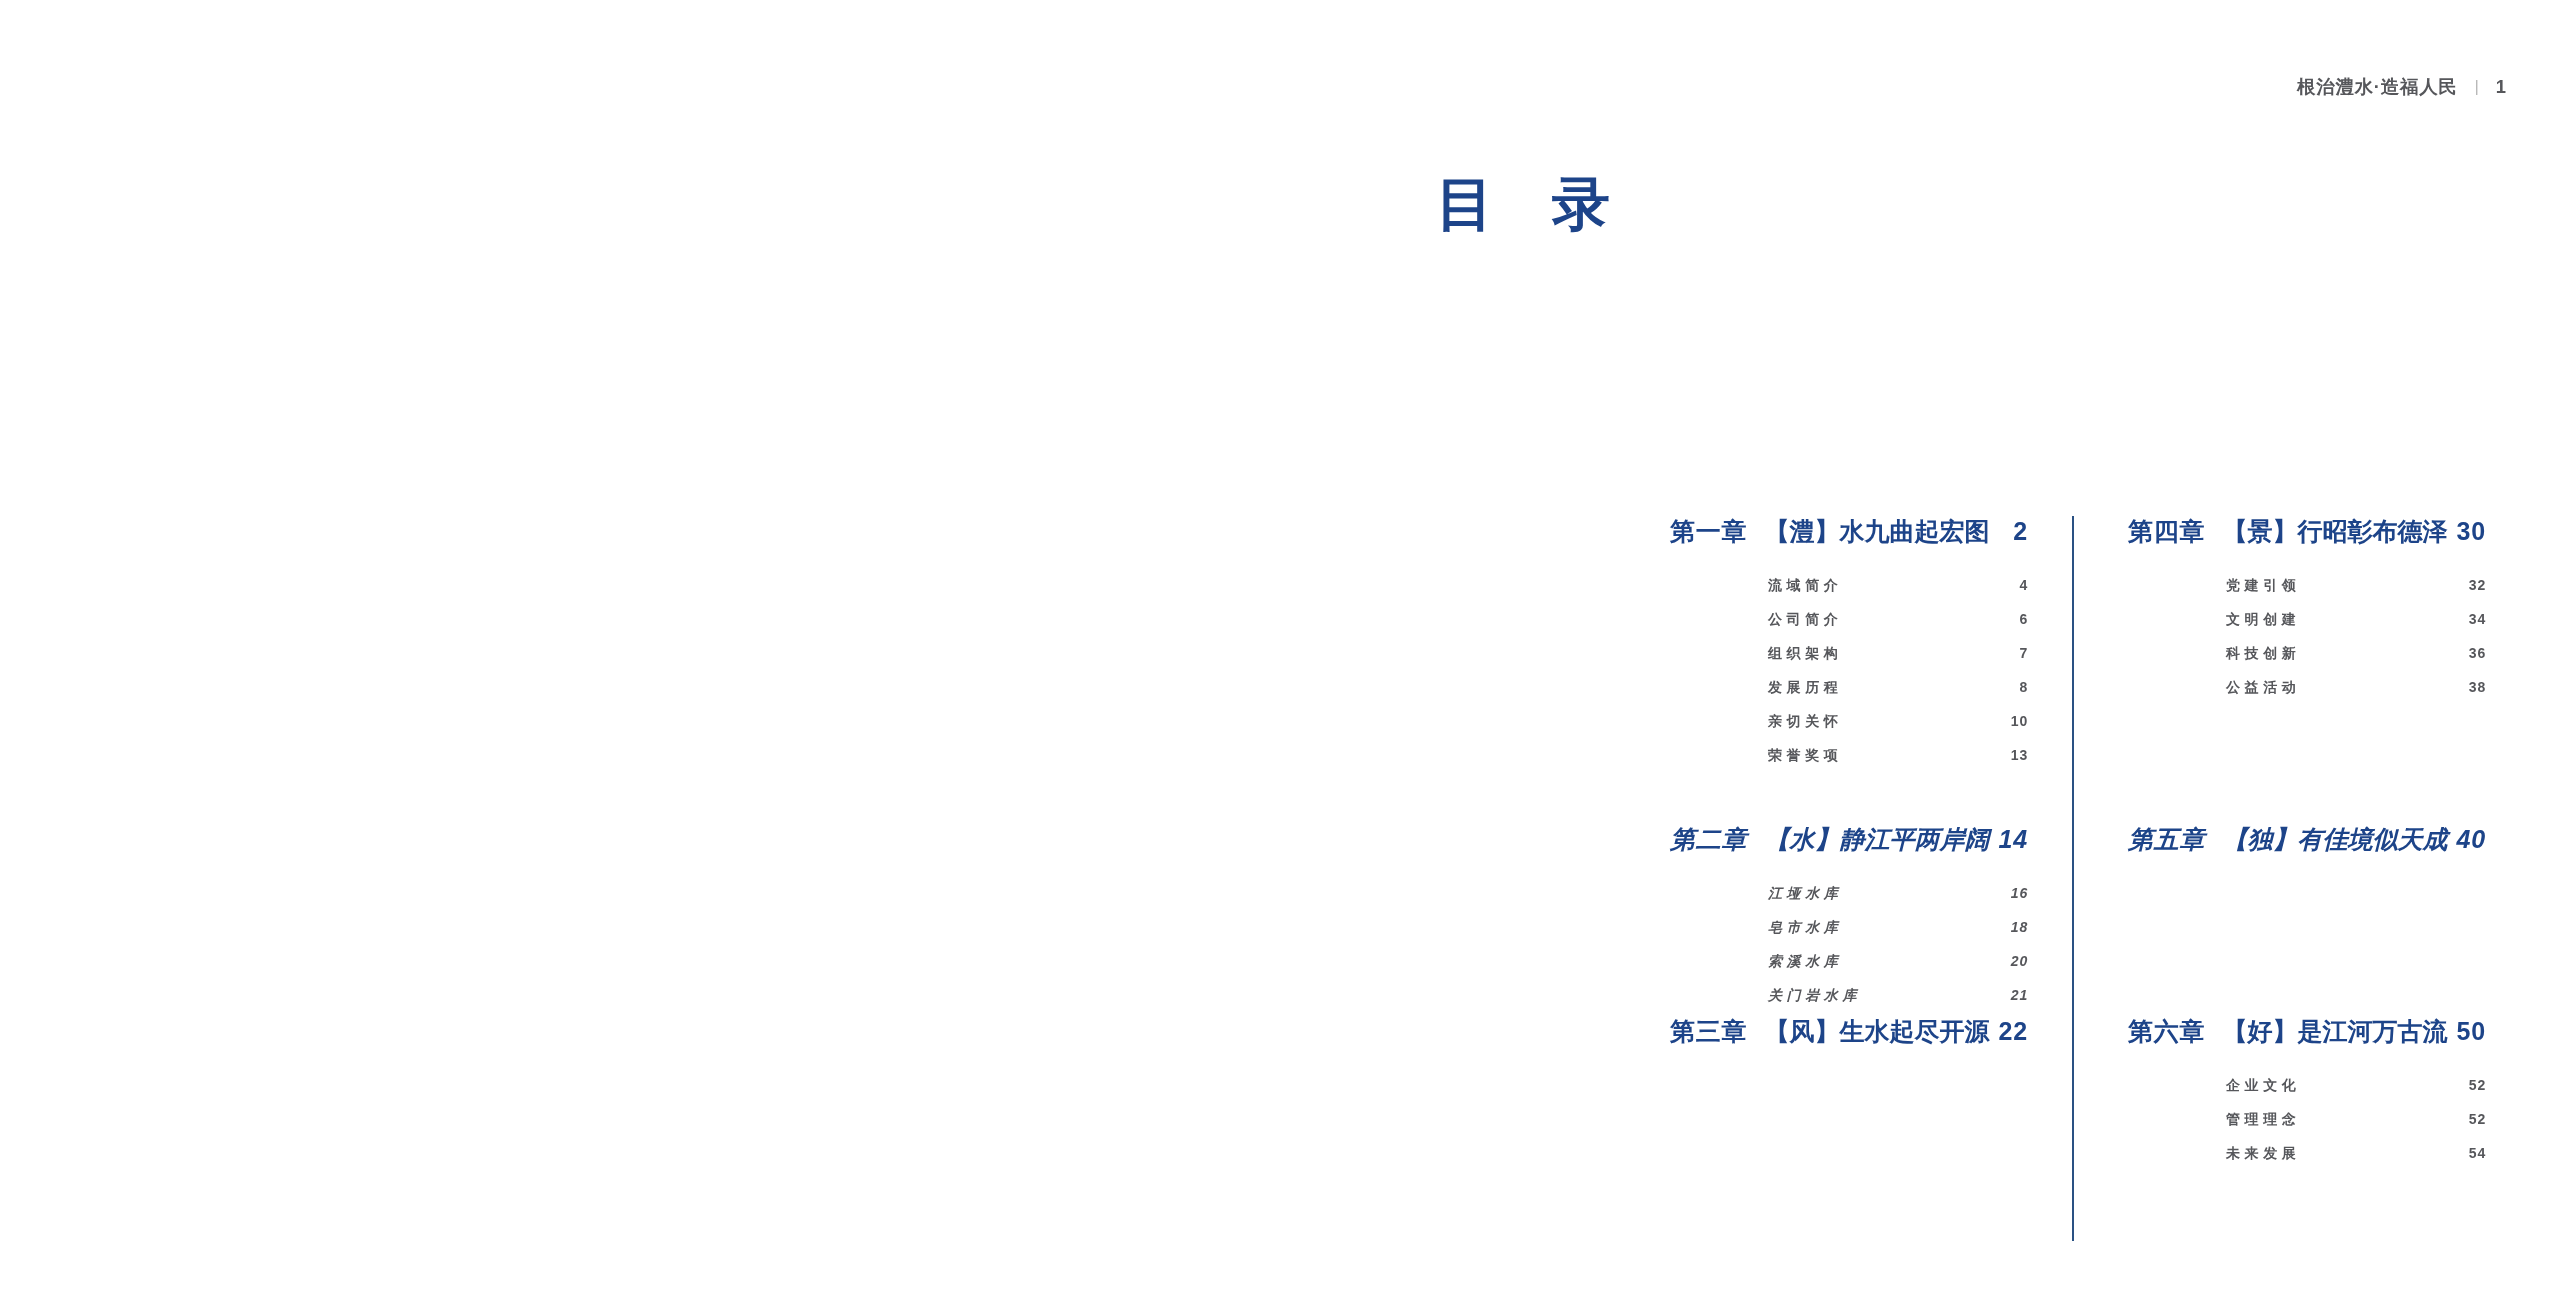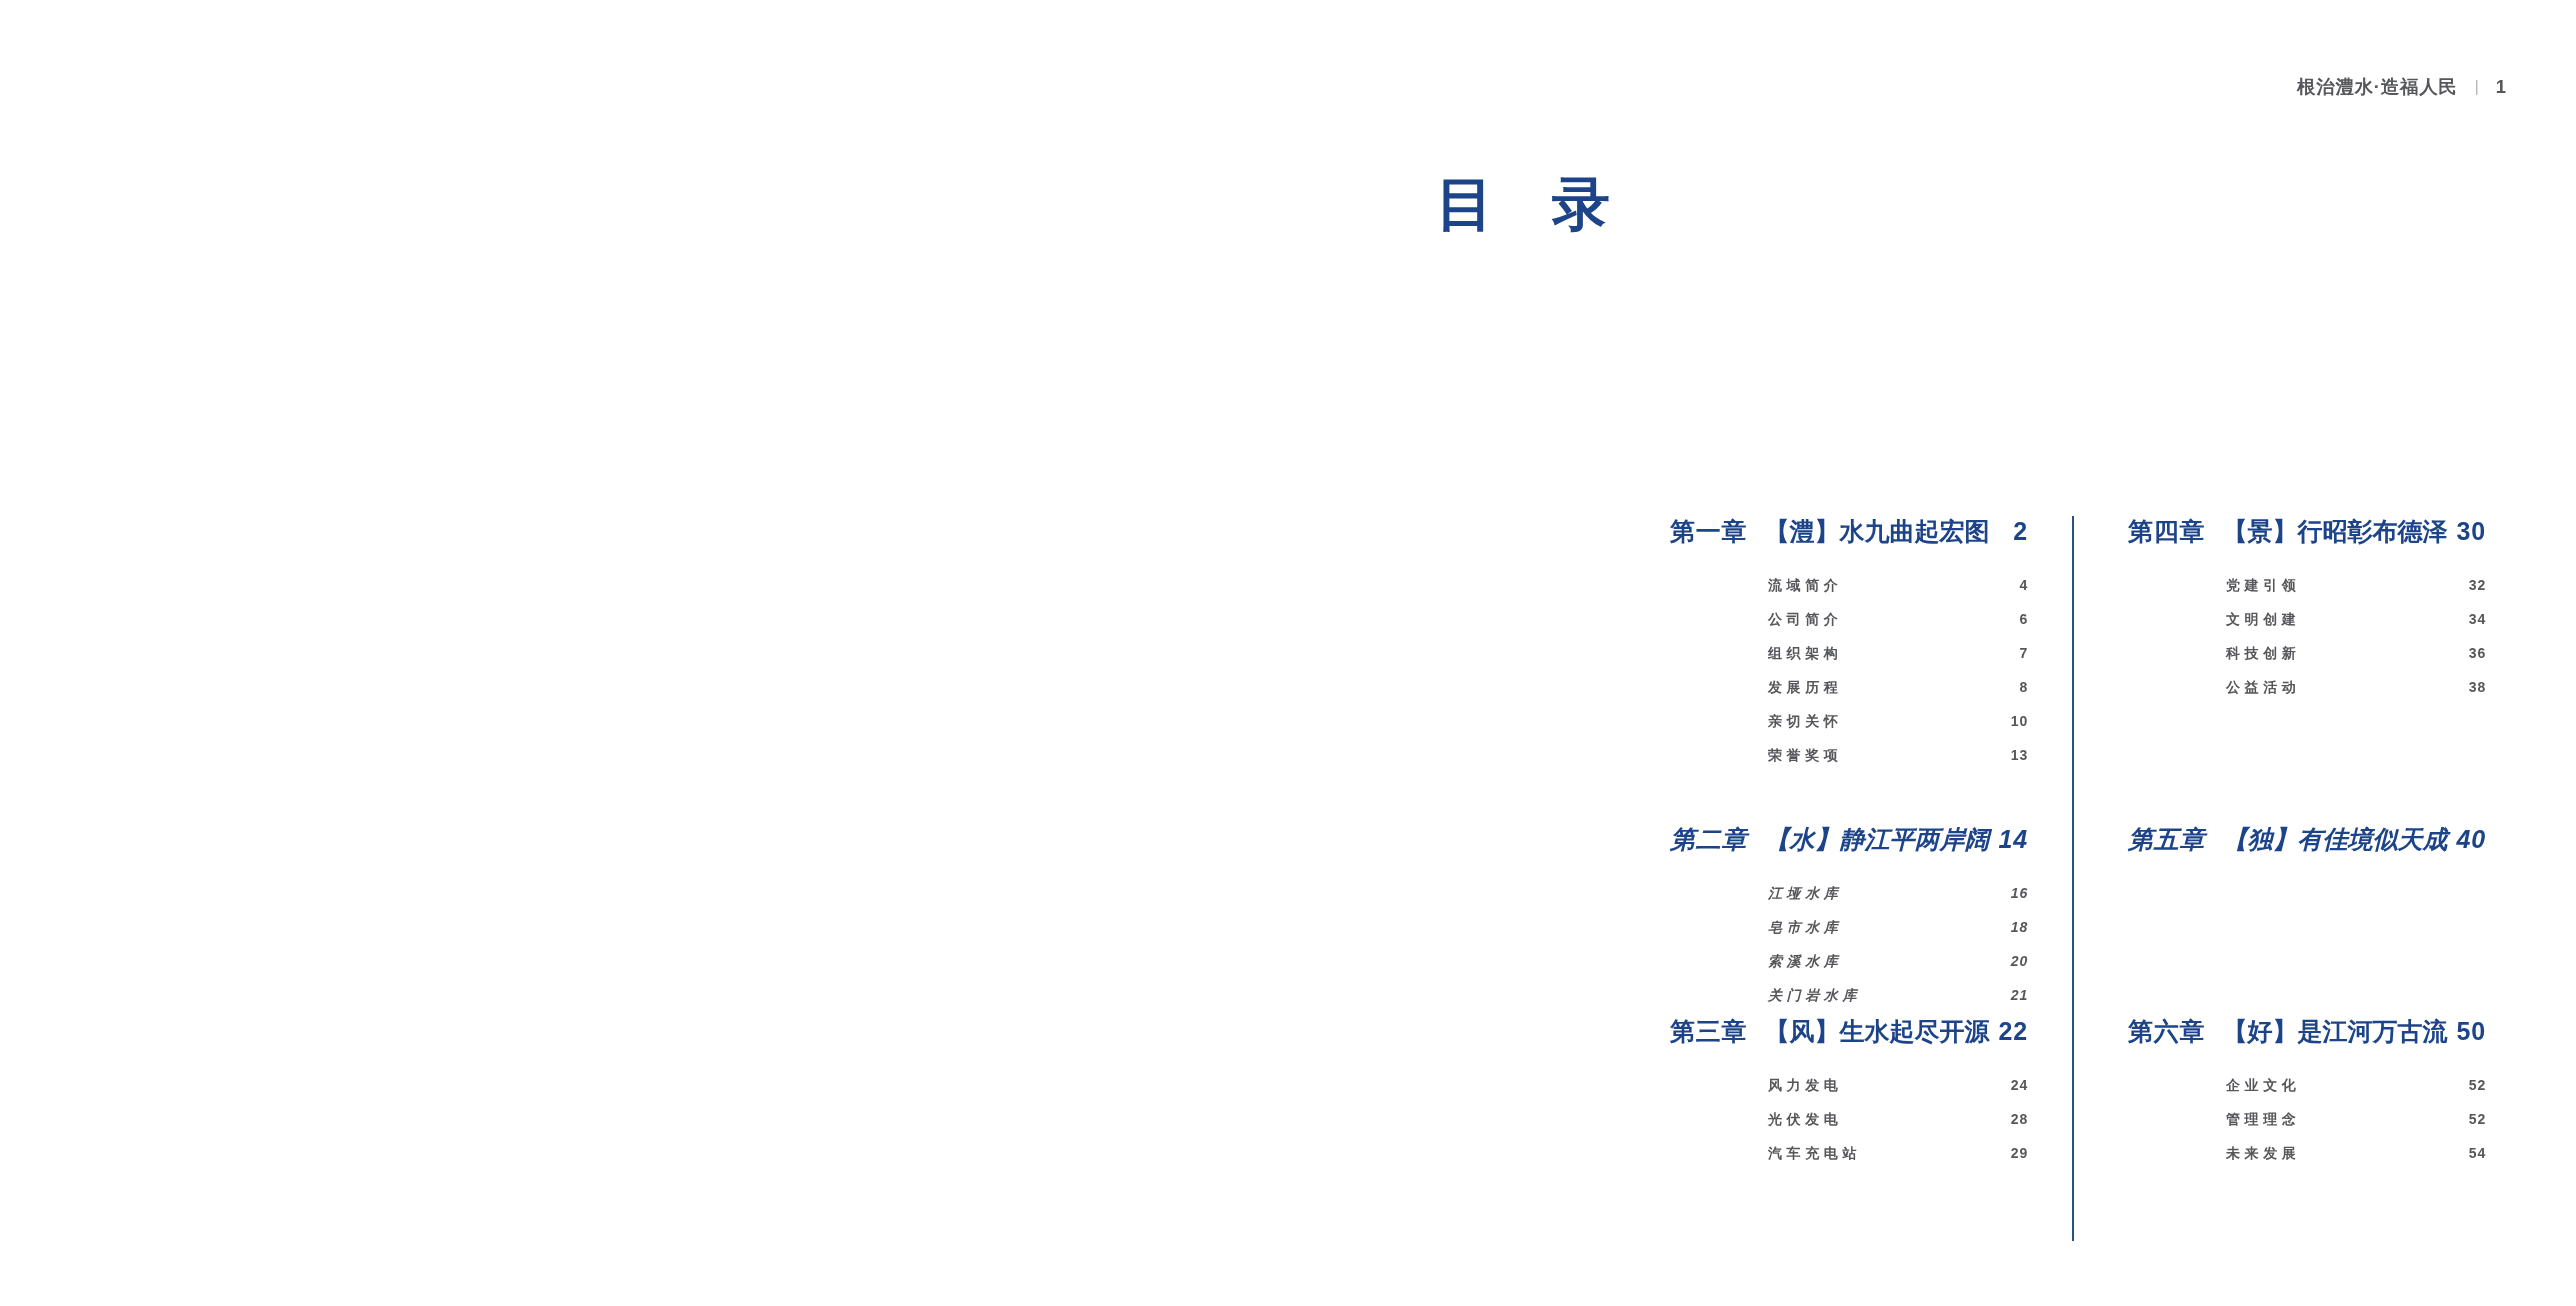--- a/index.html
+++ b/index.html
@@ -123,34 +123,20 @@
         </div>
       </div>
     </div>
 
     <div class="block block-3">
       <div class="chap">
         <span class="chap-num">第三章</span>
         <span class="chap-title">【风】生水起尽开源</span>
         <span class="chap-page">22</span>
       </div>
-      <div class="items">
-        <div class="item">
-          <span class="item-label">风力发电</span>
-          <span class="item-page">24</span>
-        </div>
-        <div class="item">
-          <span class="item-label">光伏发电</span>
-          <span class="item-page">28</span>
-        </div>
-        <div class="item">
-          <span class="item-label">汽车充电站</span>
-          <span class="item-page">29</span>
-        </div>
-      </div>
     </div>
   </div>
 
   <div class="col col-right">
 
     <div class="block block-1">
       <div class="chap">
         <span class="chap-num">第四章</span>
         <span class="chap-title">【景】行昭彰布德泽</span>
         <span class="chap-page">30</span>

